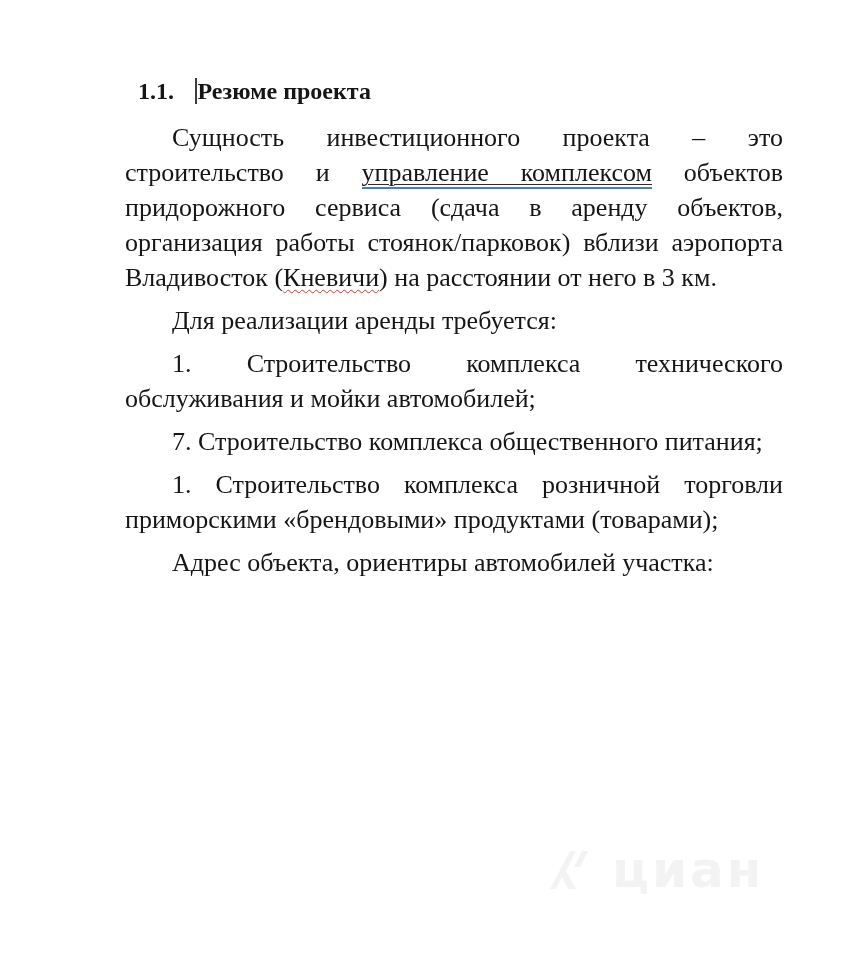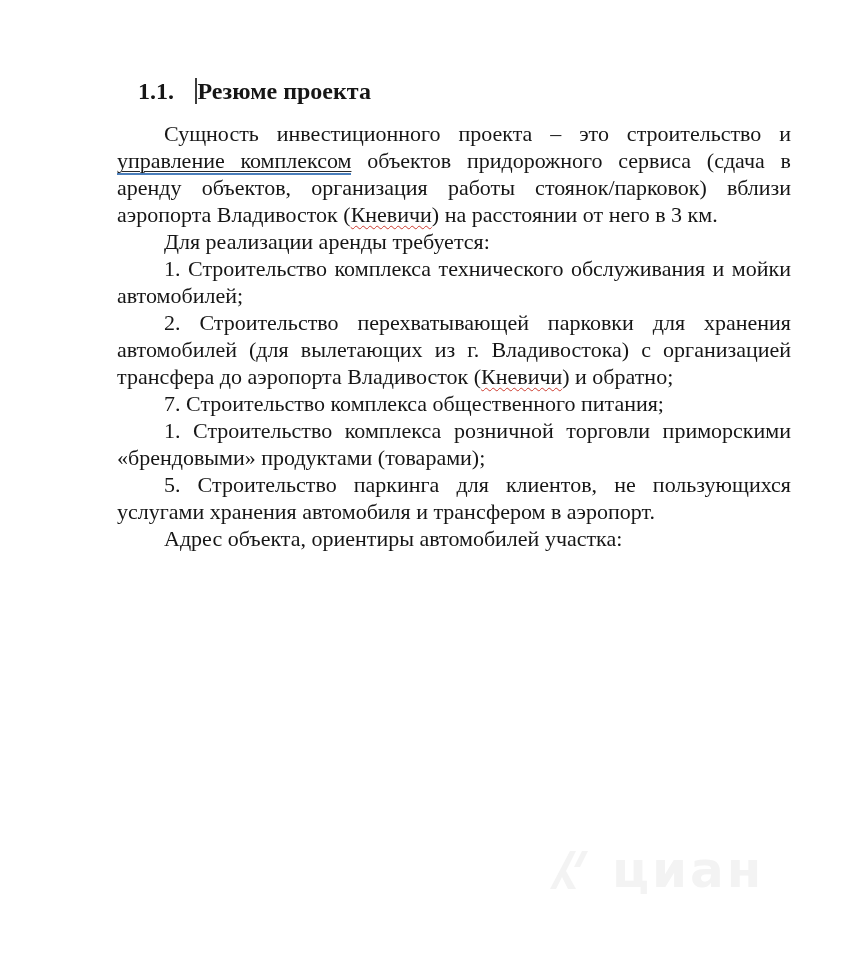--- a/index.html
+++ b/index.html
@@ -33,25 +33,25 @@
   }
   .cursor {
     display: inline-block;
     width: 1.5px;
     height: 26px;
     background: #3d3d3d;
     vertical-align: text-bottom;
     margin-right: 1px;
   }
   .para {
-    font-size: 22px;
-    line-height: 27px;
+    font-size: 26px;
+    line-height: 35px;
     text-align: justify;
     text-indent: 47px;
-    margin: 0;
+    margin: 8px;
   }
   .u-grammar {
     text-decoration: underline;
     text-decoration-color: #2b2b2b;
     text-decoration-thickness: 1px;
     text-underline-offset: 3px;
     border-bottom: 2px solid var(--grammar-color, #4a7ebb);
   }
   .spell {
     text-decoration: underline wavy var(--spell-color, #cc3a2e);
@@ -91,21 +91,19 @@
   </div>
 
   <div class="content">
     <h1 class="heading">
       <span class="h-num">1.1.</span><span class="cursor"></span><span class="h-title">Резюме проекта</span>
     </h1>
     <div>
         <p class="para"><span>Сущность инвестиционного проекта – это строительство и </span><span class="u-grammar">управление комплексом</span><span> объектов придорожного сервиса (сдача в аренду объектов, организация работы стоянок/парковок) вблизи аэропорта Владивосток (</span><span class="spell">Кневичи</span><span>) на расстоянии от него в 3 км.</span></p>
         <p class="para"><span>Для реализации аренды требуется:</span></p>
         <p class="para"><span>1. Строительство комплекса технического обслуживания и мойки автомобилей;</span></p>
-        <p class="para"><span>2. Строительство перехватывающей парковки для хранения автомобилей (для вылетающих из г. Владивостока) с организацией трансфера до аэропорта Владивосток (</span><span class="spell">Кневичи</span><span>) и обратно;</span></p>
         <p class="para"><span>7. Строительство комплекса общественного питания;</span></p>
         <p class="para"><span>1. Строительство комплекса розничной торговли приморскими «брендовыми» продуктами (товарами);</span></p>
-        <p class="para"><span>5. Строительство паркинга для клиентов, не пользующихся услугами хранения автомобиля и трансфером в аэропорт.</span></p>
         <p class="para"><span>Адрес объекта, ориентиры автомобилей участка:</span></p>
       </div>
   </div>
 
 </div>
 
 </body></html>

